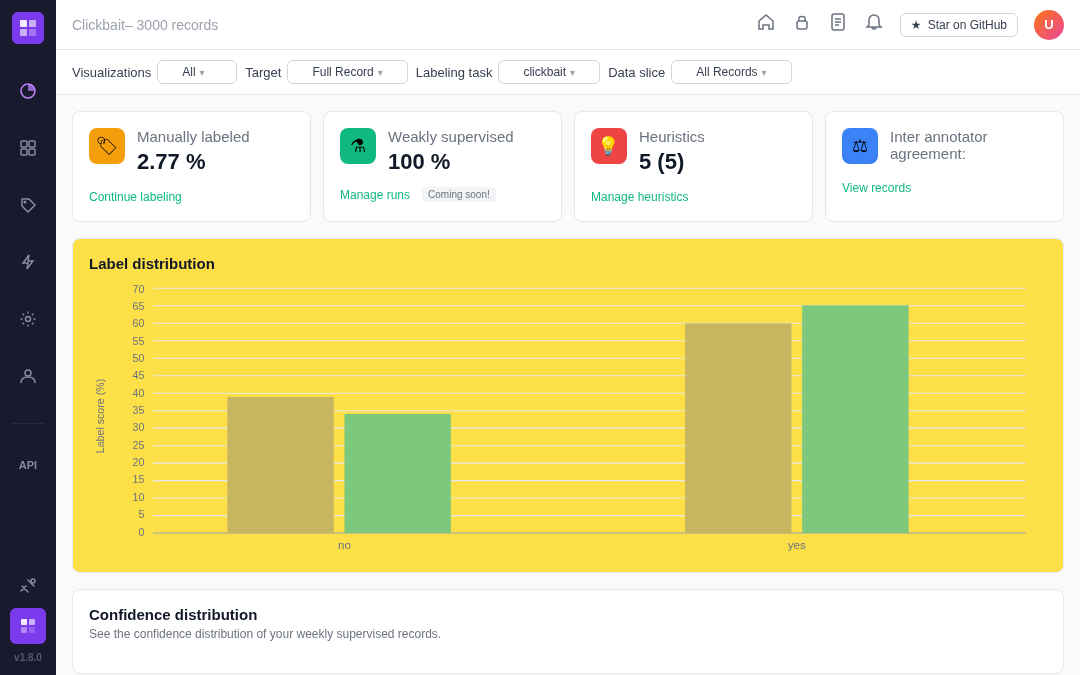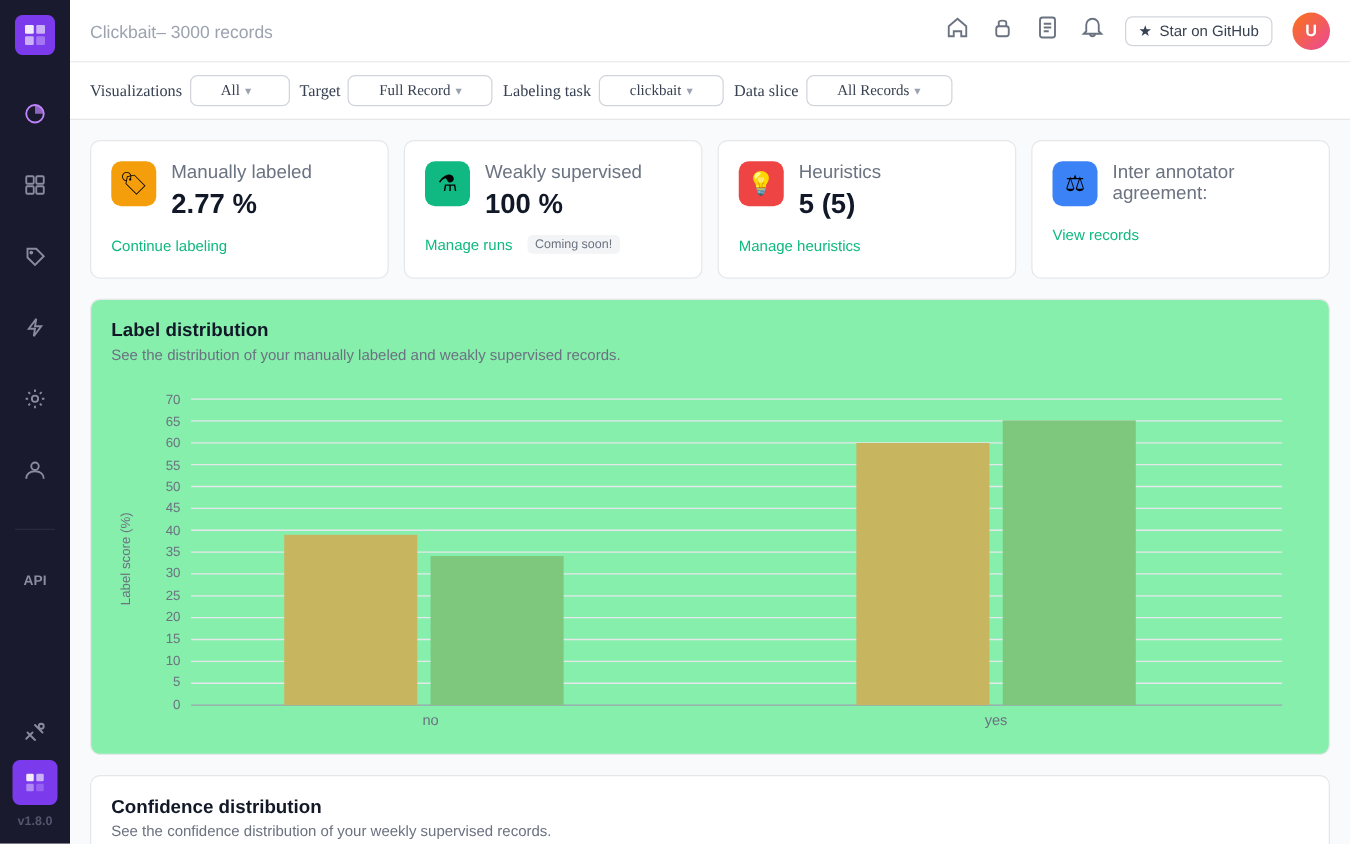--- a/index.html
+++ b/index.html
@@ -165,21 +165,20 @@
       color: #374151;
       background: white;
       cursor: pointer;
       min-width: 80px;
     }
     .filter-select .arrow { color: #9ca3af; font-size: 10px; }
     .filter-group {
       display: flex;
       align-items: center;
       gap: 6px;
-      font-family: Liberation Serif, serif;
     }
 
     
     .content {
       flex: 1;
       overflow-y: auto;
       padding: 16px;
       background: #f9fafb;
     }
 
@@ -238,21 +237,21 @@
       background: #f3f4f6;
       color: #6b7280;
       font-size: 10px;
       border-radius: 4px;
       padding: 2px 6px;
       margin-left: 6px;
     }
 
     
     .chart-section {
-      background: #86efac;
+      background: #fde047;
       border-radius: 8px;
       border: 1px solid #e5e7eb;
       padding: 16px;
       margin-bottom: 16px;
     }
     .section-title {
       font-size: 15px;
       font-weight: 600;
       color: #111827;
       margin-bottom: 4px;
@@ -477,21 +476,20 @@
             <div class="card-info-label">Inter annotator agreement:</div>
           </div>
         </div>
         <div class="card-action">View records</div>
       </div>
 
     </div>
 
     <div class="chart-section">
       <div class="section-title">Label distribution</div>
-      <div class="section-subtitle">See the distribution of your manually labeled and weakly supervised records.</div>
 
       <div class="bar-chart-container">
         <svg class="bar-chart-svg" viewBox="0 0 900 260" preserveAspectRatio="xMidYMid meet">
 
           <line x1="60" y1="10" x2="880" y2="10" stroke="#e5e7eb" stroke-width="1"></line>
           <line x1="60" y1="26.4" x2="880" y2="26.4" stroke="#e5e7eb" stroke-width="1"></line>
           <line x1="60" y1="42.9" x2="880" y2="42.9" stroke="#e5e7eb" stroke-width="1"></line>
           <line x1="60" y1="59.3" x2="880" y2="59.3" stroke="#e5e7eb" stroke-width="1"></line>
           <line x1="60" y1="75.7" x2="880" y2="75.7" stroke="#e5e7eb" stroke-width="1"></line>
           <line x1="60" y1="92.1" x2="880" y2="92.1" stroke="#e5e7eb" stroke-width="1"></line>

